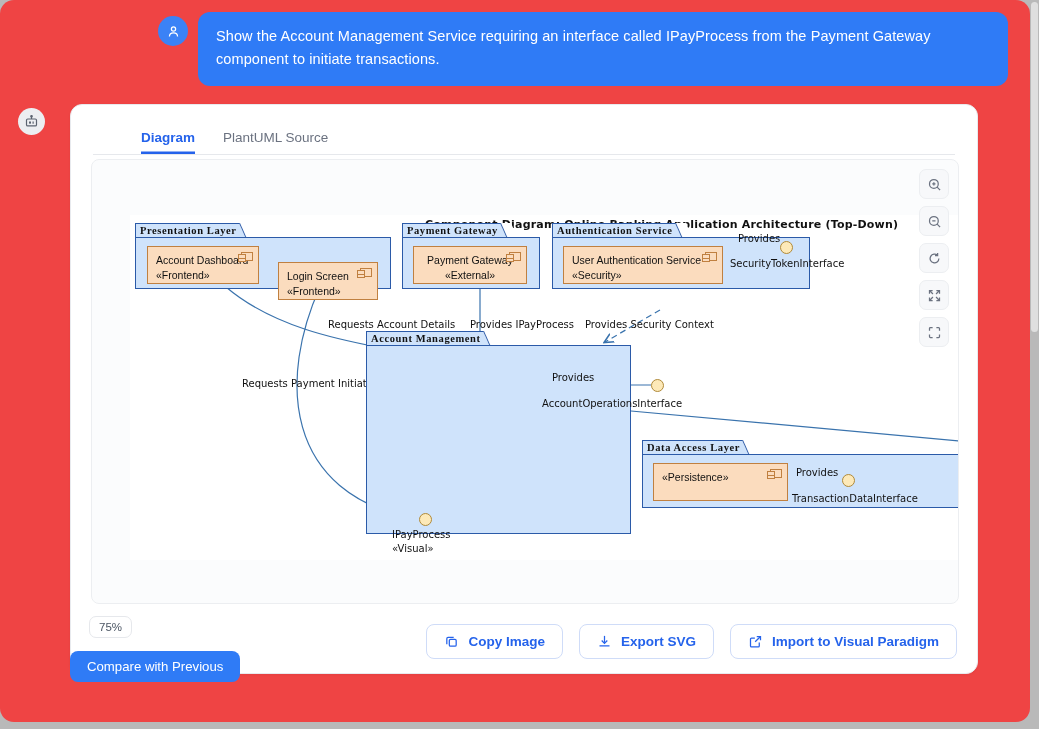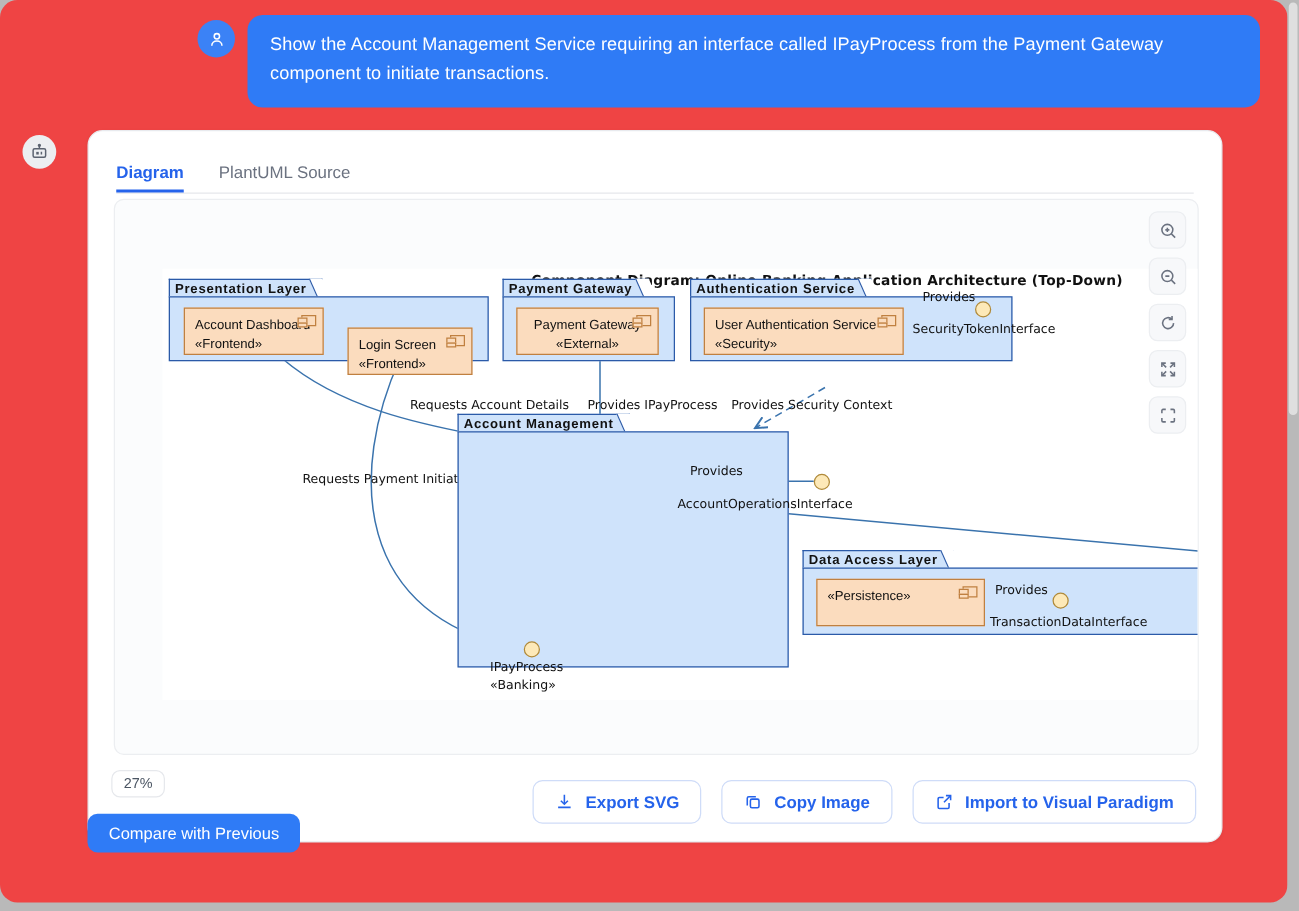--- a/index.html
+++ b/index.html
@@ -82,20 +82,21 @@
   .tab {
     font-size: 13.5px;
     padding-bottom: 9px;
     color: #6b7280;
     cursor: pointer;
   }
   .tab.active {
     color: #2563eb;
     font-weight: 600;
     box-shadow: inset 0 -2.5px 0 #2563eb;
+    margin-left: 48px;
   }
 
   
   .viewport {
     position: absolute; left: 20px; top: 54px;
     width: 868px; height: 445px;
     background: #fbfcfd;
     border: 1px solid #eceef1;
     border-radius: 8px;
     overflow: hidden;
@@ -174,21 +175,21 @@
   .pkg-tab {
     position: absolute;
     height: 15px;
     background: #cfe3fb;
     border: 1.5px solid #2b5aa8;
     border-bottom: none;
     font-size: 10.5px; font-weight: bold; color: #111;
     padding: 0 12px 0 4px;
     line-height: 14px;
     white-space: nowrap;
-    font-family: Liberation Sans, sans-serif;
+    font-family: Liberation Serif, serif;
     letter-spacing: .6px;
     text-align: right;
   }
   .pkg-tab::after {
     content: "";
     position: absolute; right: -1px; top: -1px;
     width: 10px; height: 16px;
     background: #fff;
     border-left: 1.5px solid #2b5aa8;
     transform: skewX(24deg);
@@ -386,54 +387,54 @@
 
           <div class="pkg-tab" style="left:236px; top:116px;">Account Management</div>
           <div class="pkg" style="left:236px; top:130px; width:265px; height:189px;"></div>
           <div class="edge-label" style="left:422px; top:157px;">Provides</div>
           <div class="lolli" style="left:521px; top:164px;"></div>
           <div class="if-name" style="left:412px; top:182px;">AccountOperationsInterface</div>
 
           <div class="lolli" style="left:289px; top:298px;"></div>
           <div class="if-name" style="left:262px; top:313px;">
             <div>IPayProcess</div>
-            <div>«Banking»</div>
+            <div>«Visual»</div>
           </div>
 
           <div class="pkg-tab" style="left:512px; top:225px;">Data Access Layer</div>
           <div class="pkg" style="left:512px; top:239px; width:318px; height:54px;"></div>
           <div class="comp" style="left:523px; top:248px; width:135px; height:38px;">
             <span class="comp-icon"></span>
             <div>«Persistence»</div>
           </div>
           <div class="edge-label" style="left:666px; top:252px;">Provides</div>
           <div class="lolli" style="left:712px; top:259px;"></div>
           <div class="if-name" style="left:662px; top:277px;">TransactionDataInterface</div>
 
         </div>
       </div>
     </div>
 
-    <div class="zoom-badge" style="left:18px; top:511px;">27%</div>
+    <div class="zoom-badge" style="left:18px; top:511px;">75%</div>
 
     <div class="actions">
+      <div class="act-btn">
+        <svg width="15" height="15" viewBox="0 0 24 24" fill="none" stroke="currentColor" stroke-width="2">
+          <rect x="8.5" y="8.5" width="11" height="11" rx="2"></rect>
+          <path d="M15.5 5.5h-9a2 2 0 0 0-2 2v9"></path>
+        </svg>
+        <span>Copy Image</span>
+      </div>
       <div class="act-btn">
         <svg width="15" height="15" viewBox="0 0 24 24" fill="none" stroke="currentColor" stroke-width="2">
           <path d="M12 3v11"></path>
             <path d="M7.5 10.5L12 15l4.5-4.5"></path>
             <path d="M4 19h16"></path>
         </svg>
         <span>Export SVG</span>
-      </div>
-      <div class="act-btn">
-        <svg width="15" height="15" viewBox="0 0 24 24" fill="none" stroke="currentColor" stroke-width="2">
-          <rect x="8.5" y="8.5" width="11" height="11" rx="2"></rect>
-          <path d="M15.5 5.5h-9a2 2 0 0 0-2 2v9"></path>
-        </svg>
-        <span>Copy Image</span>
       </div>
       <div class="act-btn">
         <svg width="15" height="15" viewBox="0 0 24 24" fill="none" stroke="currentColor" stroke-width="2">
           <path d="M14 4h6v6"></path>
             <path d="M20 4l-8.5 8.5"></path>
           <path d="M18 13.5V19a1.5 1.5 0 0 1-1.5 1.5h-11A1.5 1.5 0 0 1 4 19V8a1.5 1.5 0 0 1 1.5-1.5H11"></path>
         </svg>
         <span>Import to Visual Paradigm</span>
       </div>
     </div>

